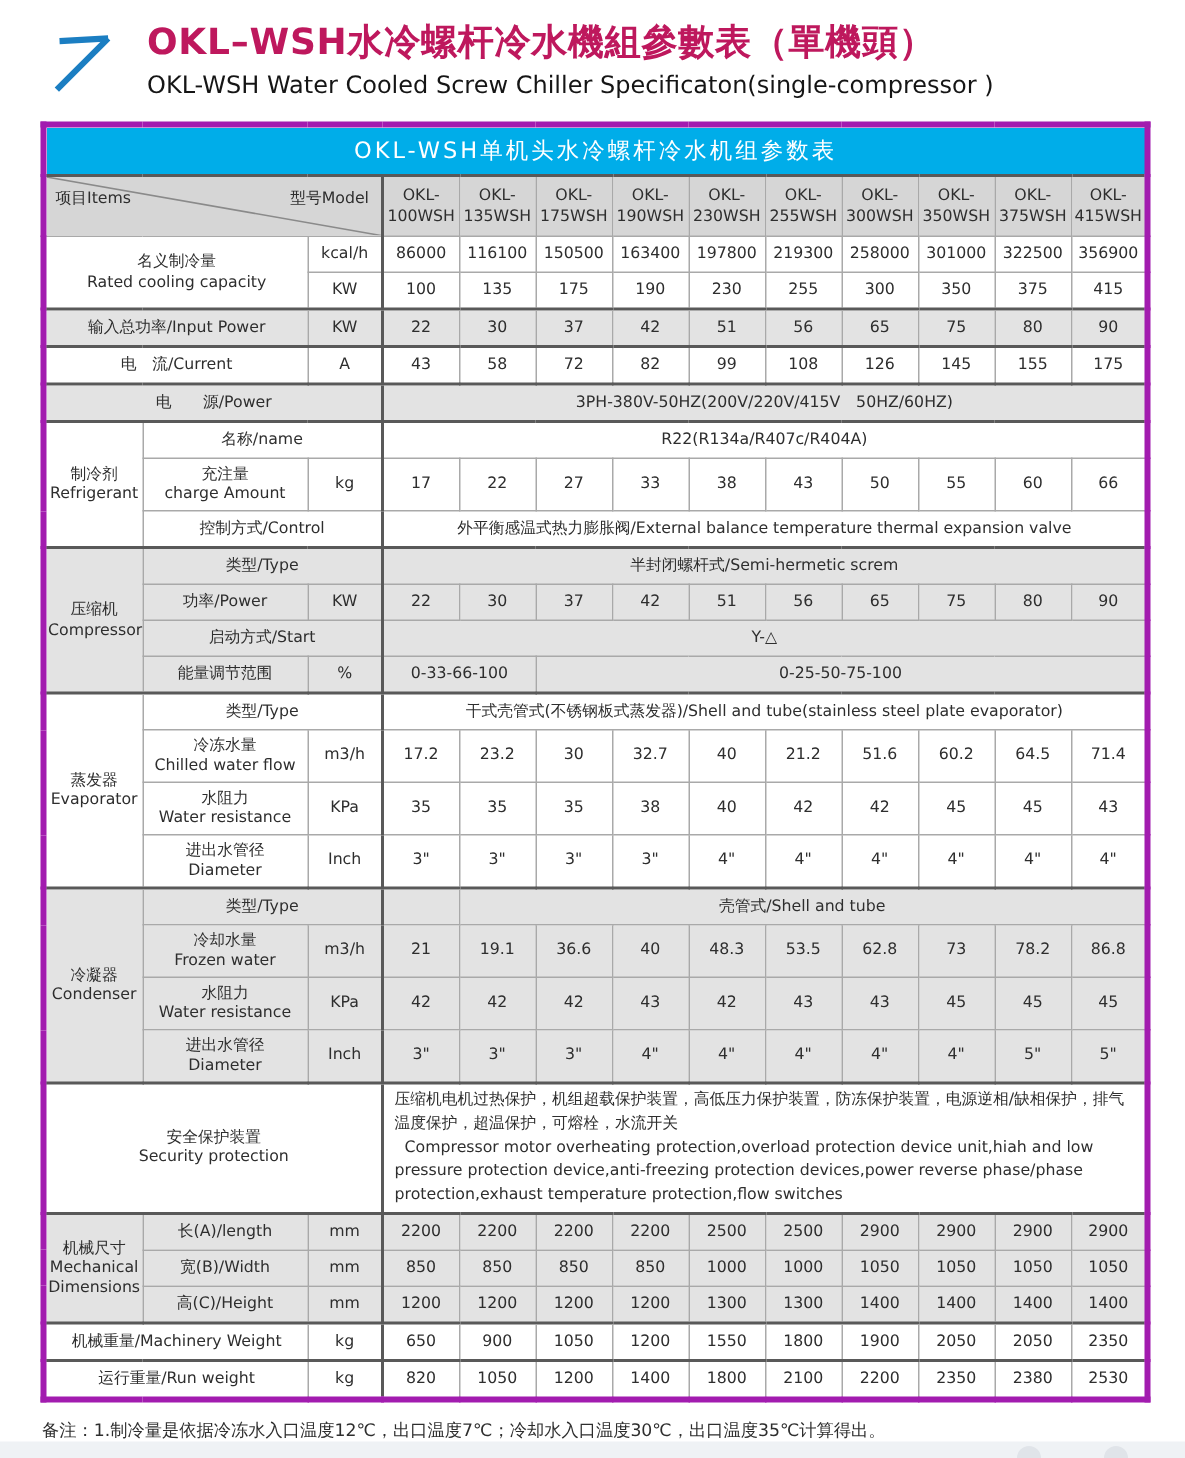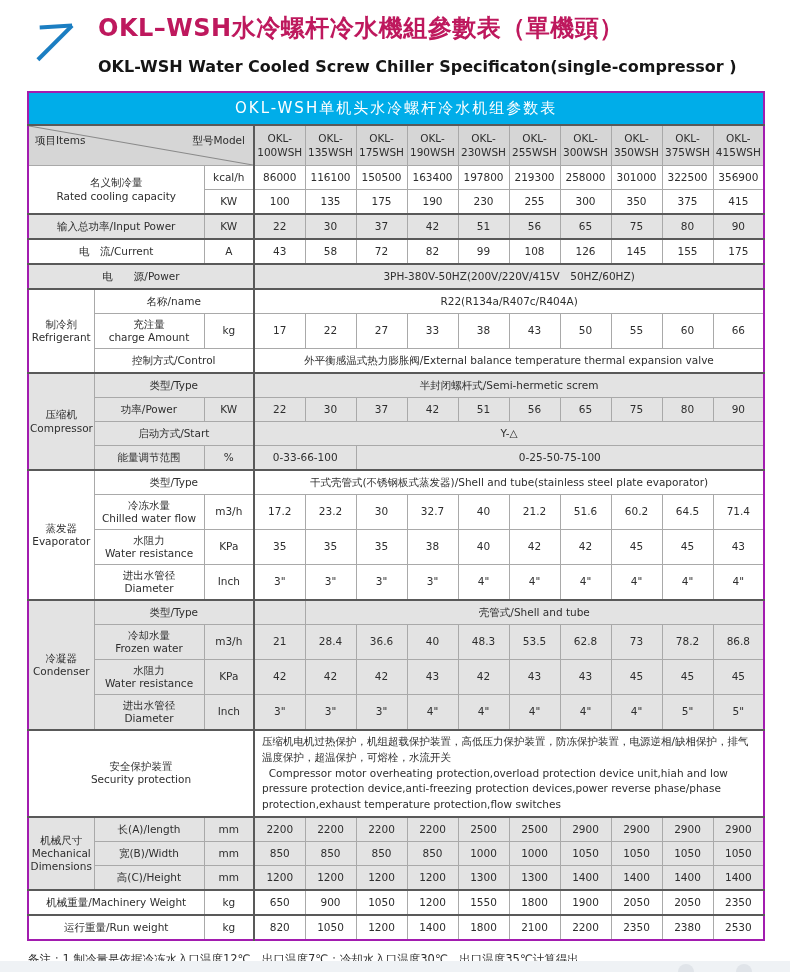--- a/index.html
+++ b/index.html
@@ -2,24 +2,24 @@
 <html><head>
 <meta charset="utf-8">
 <style>
   html,body{margin:0;padding:0}
   body{width:790px;height:972px;background:#ffffff;position:relative;overflow:hidden;
        font-family:"DejaVu Sans","Liberation Sans",sans-serif;color:#2e2e2e;}
   .hdr{display:flex;align-items:flex-start;padding:12px 0 0 28px}
   .logo{width:54px;height:46px;margin-top:5px;flex:0 0 auto}
   .titles{margin-left:16px}
   h1{font-size:24px;margin:0;font-weight:600;color:#be185d;letter-spacing:.5px}
-  h2{font-size:16px;margin:13px 0 0;font-weight:700;color:#151515}
+  h2{font-size:16px;margin:3px 0 0;font-weight:400;color:#151515}
 
   table{border-collapse:collapse;table-layout:fixed;width:736px;margin:15px 0 0 27px;
-        border:2px solid #a21caf}
+        border:4px solid #a21caf}
   th,td{border:1px solid #a9a9a9;font-size:10.5px;font-weight:normal;text-align:center;
         vertical-align:middle;padding:1px;color:#2e2e2e;overflow:hidden;line-height:1.25}
   tr.titlebar th{background:#00ade9;border-color:#00ade9;color:#fff;font-size:15px;
         letter-spacing:2px;height:29px}
   tr.head th{background:#d6d6d6;height:37px}
   .pre{white-space:pre-line}
   tr.g td{background:#e3e3e3}
   tr.w td{background:#ffffff}
   tr.sec td,tr.sec th{border-top:2px solid #595959}
   .dr{border-right:2px solid #595959}
@@ -274,21 +274,21 @@
 Condenser</td>
       <td colspan="2" class="dr">类型/Type</td>
       <td class="dl"></td>
       <td colspan="9">壳管式/Shell and tube</td>
     </tr>
     <tr class="g r2">
       <td class="pre">冷却水量
 Frozen water</td>
       <td class="dr">m3/h</td>
       <td class="dl">21</td>
-        <td>28.4</td>
+        <td>19.1</td>
         <td>36.6</td>
         <td>40</td>
         <td>48.3</td>
         <td>53.5</td>
         <td>62.8</td>
         <td>73</td>
         <td>78.2</td>
         <td>86.8</td>
     </tr>
     <tr class="g r2">

